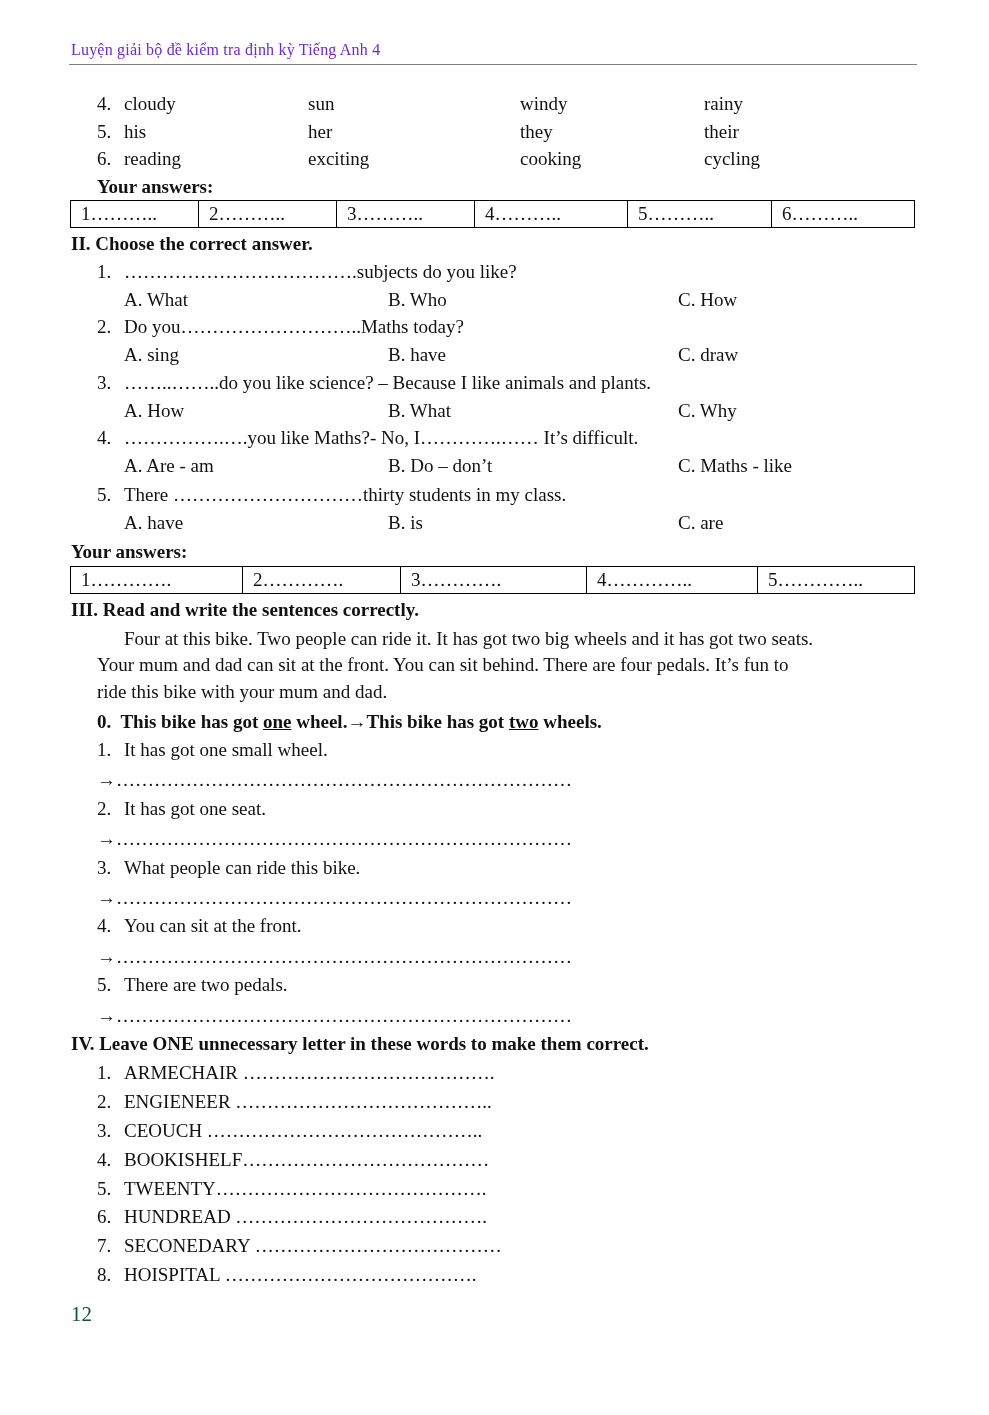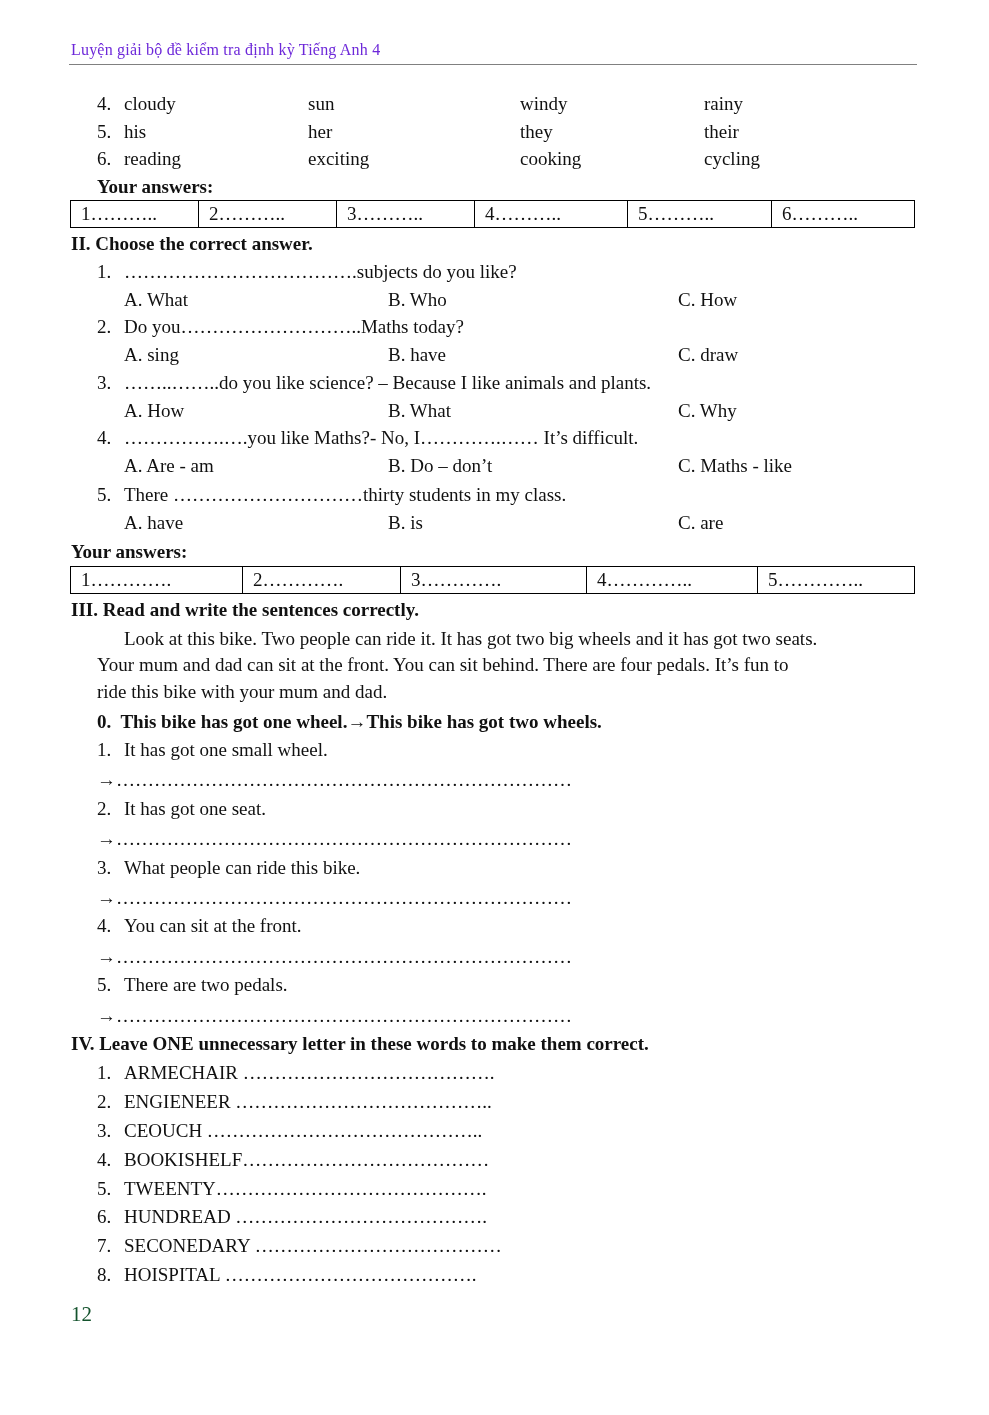--- a/index.html
+++ b/index.html
@@ -3,21 +3,21 @@
 <meta charset="utf-8">
 <style>
   html, body { margin: 0; padding: 0; background: #ffffff; }
   body { width: 989px; height: 1415px; position: relative; overflow: hidden;
          font-family: "Liberation Serif", "DejaVu Serif", serif; color: #111; }
   .abs { position: absolute; white-space: nowrap; }
   .header { left: 71px; top: 41px; font-size: 16px; color: #6d28d9; letter-spacing: 0.2px; }
   .header-rule { position: absolute; left: 69px; top: 64px; width: 848px; height: 1px; background: #808080; }
   .t { font-size: 19px; line-height: 22px; }
   .b { font-weight: bold; }
-  .u { }
+  .u { text-decoration: underline; }
   table.ans { position: absolute; border-collapse: collapse; }
   table.ans td { border: 1px solid #000; font-size: 19px; padding: 0 0 0 10px; height: 26px; line-height: 26px; vertical-align: middle; }
   .pagenum { left: 71px; top: 1302px; font-size: 21px; color: #14532d; }
 </style>
 </head>
 <body>
 
 <div class="abs header">Luyện giải bộ đề kiểm tra định kỳ Tiếng Anh 4</div>
 <div class="header-rule"></div>
 
@@ -96,21 +96,21 @@
     <td style="width:161px">1………….</td>
     <td style="width:147px">2………….</td>
     <td style="width:175px">3………….</td>
     <td style="width:160px">4…………..</td>
     <td>5…………..</td>
   </tr>
 </tbody>
   </table>
 
 <div class="abs t b" style="left:71px;top:599px">III. Read and write the sentences correctly.</div>
-<div class="abs t" style="left:124px;top:628px">Look at this bike. Two people can ride it. It has got two big wheels and it has got two seats.</div>
+<div class="abs t" style="left:124px;top:628px">Four at this bike. Two people can ride it. It has got two big wheels and it has got two seats.</div>
 <div class="abs t" style="left:97px;top:654px">Your mum and dad can sit at the front. You can sit behind. There are four pedals. It’s fun to</div>
 <div class="abs t" style="left:97px;top:681px">ride this bike with your mum and dad.</div>
 
 <div class="abs t b" style="left:97px;top:711px">
   <span>0.</span>&nbsp;
   <span>This bike has got </span><span class="u">one</span><span> wheel.→This  bike has got </span><span class="u">two</span><span> wheels.</span>
 </div>
 
 <div>
   <div class="abs t" style="left:97px;top:739px">1.</div>

